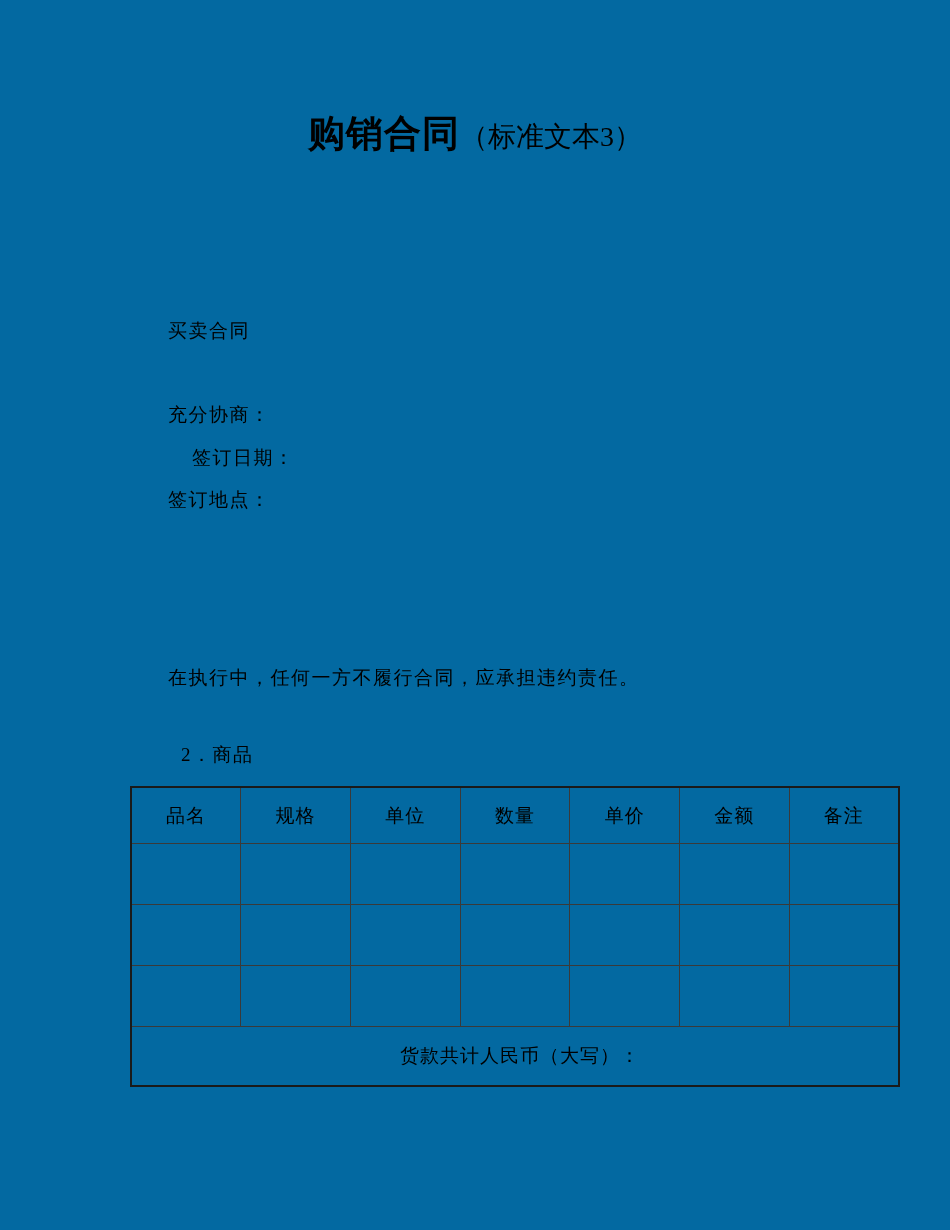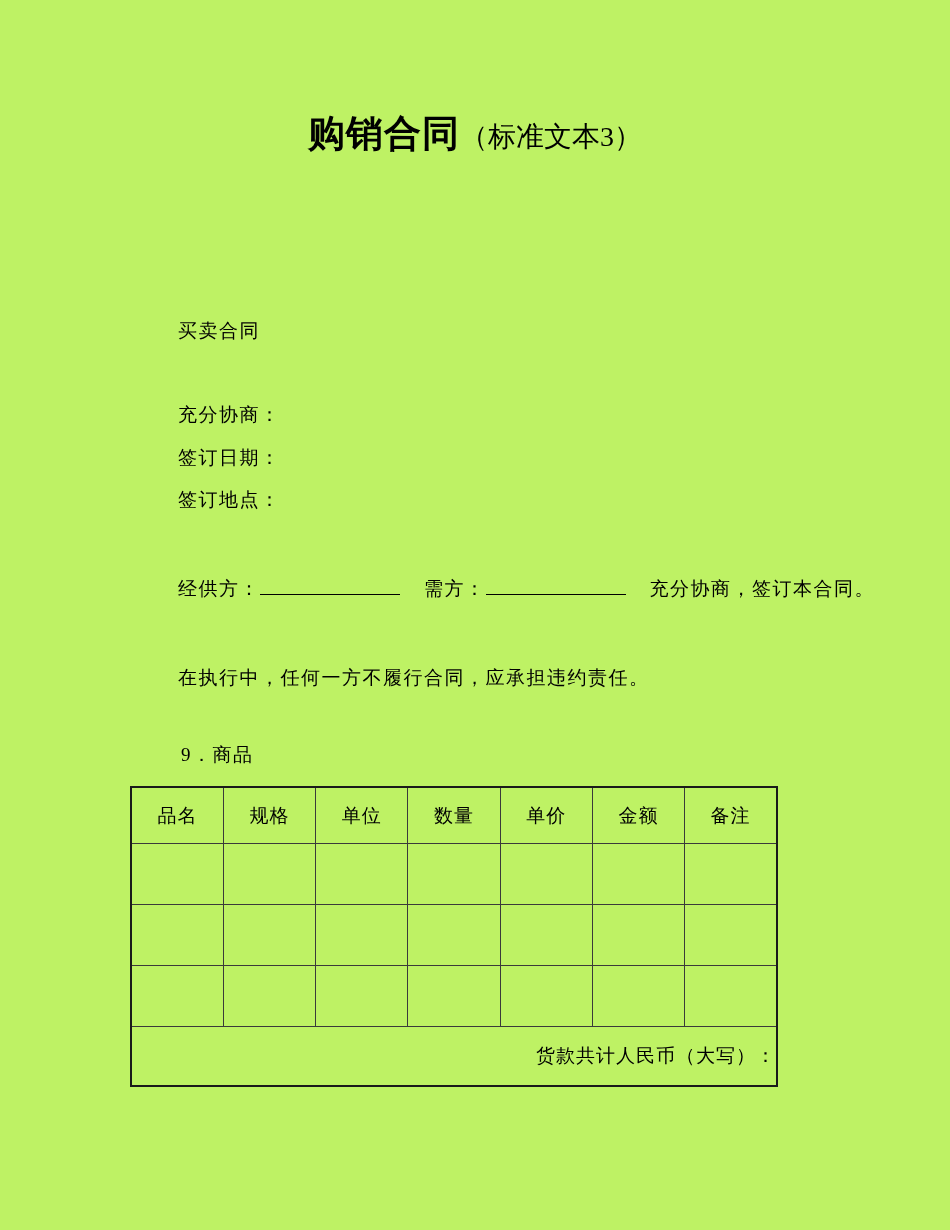--- a/index.html
+++ b/index.html
@@ -10,21 +10,21 @@
   body {
     width: 950px;
     height: 1230px;
     position: relative;
     font-family: "Liberation Serif", "DejaVu Serif", serif;
     color: #000000;
   }
   .page {
     position: absolute;
     inset: 0;
-    background: #bef264;
+    background: #0369a1;
   }
   
   .title {
     position: absolute;
     top: 110px;
     left: 0;
     width: 950px;
     text-align: center;
     white-space: nowrap;
     line-height: 48px;
@@ -35,95 +35,92 @@
     font-size: 37px;
     letter-spacing: 1px;
   }
   .title-sub {
     font-size: 28px;
     font-weight: normal;
   }
   
   .doc-line {
     position: absolute;
-    left: 178px;
+    left: 168px;
     font-size: 19px;
     letter-spacing: 1.5px;
     white-space: nowrap;
     line-height: 22px;
   }
   .subtitle-line   { top: 320px; }
   .field-no        { top: 404px; }
-  .field-date      { top: 447px; }
+  .field-date      { top: 447px; margin-left: 24px; }
   .field-place     { top: 489px; }
   .parties-line    { top: 574px; }
   .clause-line     { top: 659px; margin-top: 8px; }
   .section-line    { top: 744px; left: 181px; }
   
   .blank {
     display: inline-block;
     width: 140px;
     height: 20px;
     border-bottom: 1px solid #000000;
     vertical-align: baseline;
   }
   .gap-sm { display: inline-block; width: 24px; }
   
   table.goods {
     position: absolute;
     top: 786px;
     left: 130px;
-    width: 648px;
+    width: 770px;
     border-collapse: collapse;
     table-layout: fixed;
     border: 2px solid #1a1a1a;
   }
   table.goods th,
   table.goods td {
     border: 1px solid #3a3a3a;
     font-size: 19px;
     font-weight: normal;
     letter-spacing: 1px;
     text-align: center;
     vertical-align: middle;
     padding: 0;
     overflow: hidden;
   }
   table.goods th { height: 55px; }
   table.goods td.goods-cell { height: 60px; }
   table.goods td.total-cell {
     height: 58px;
-    text-align: right;
+    text-align: center;
     padding-left: 10px;
   }
 </style>
 </head>
 <body>
 
 <div class="page">
 
   <div class="title">
     <span class="title-main">购销合同</span><span class="title-sub">（标准文本3）</span>
   </div>
 
   <div class="doc-line subtitle-line">买卖合同</div>
 
   <div class="doc-line field-no">充分协商：</div>
 
   <div class="doc-line field-date">签订日期：</div>
 
   <div class="doc-line field-place">签订地点：</div>
 
-  <div class="doc-line parties-line">
-    <span>经供方：</span><span class="blank"></span><span class="gap-sm"></span><span>需方：</span><span class="blank"></span><span class="gap-sm"></span><span>充分协商，签订本合同。</span>
-  </div>
 
   <div class="doc-line clause-line">在执行中，任何一方不履行合同，应承担违约责任。</div>
 
-  <div class="doc-line section-line">9．商品</div>
+  <div class="doc-line section-line">2．商品</div>
 
   <table class="goods">
     <thead>
       <tr>
         <th>品名</th>
         <th>规格</th>
         <th>单位</th>
         <th>数量</th>
         <th>单价</th>
         <th>金额</th>

